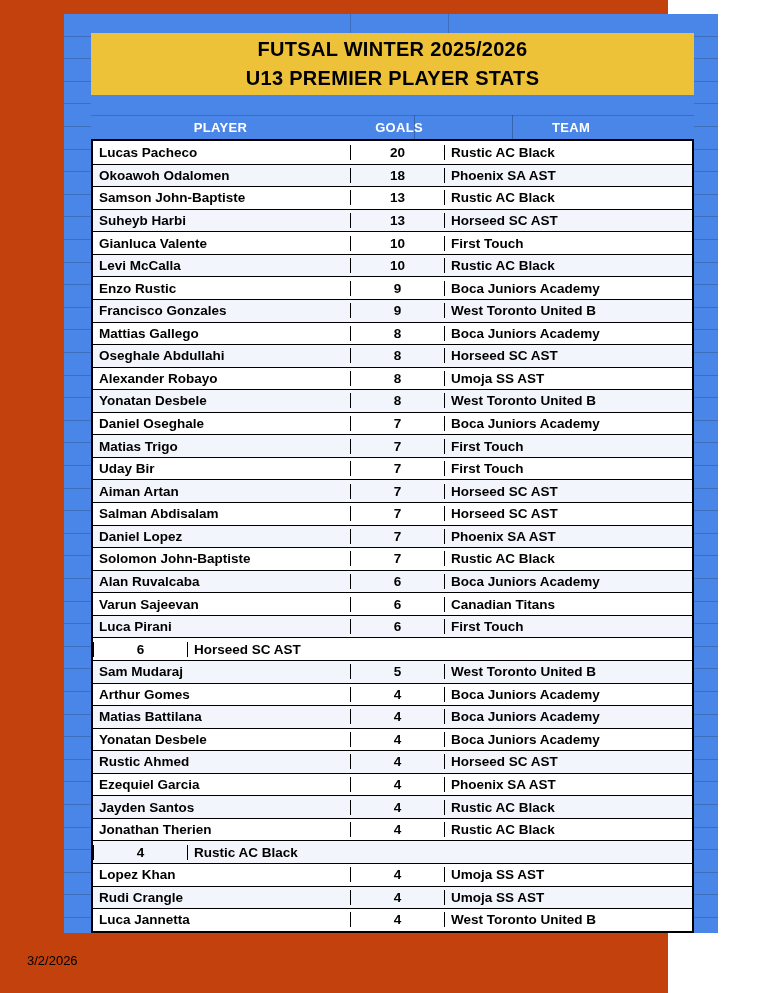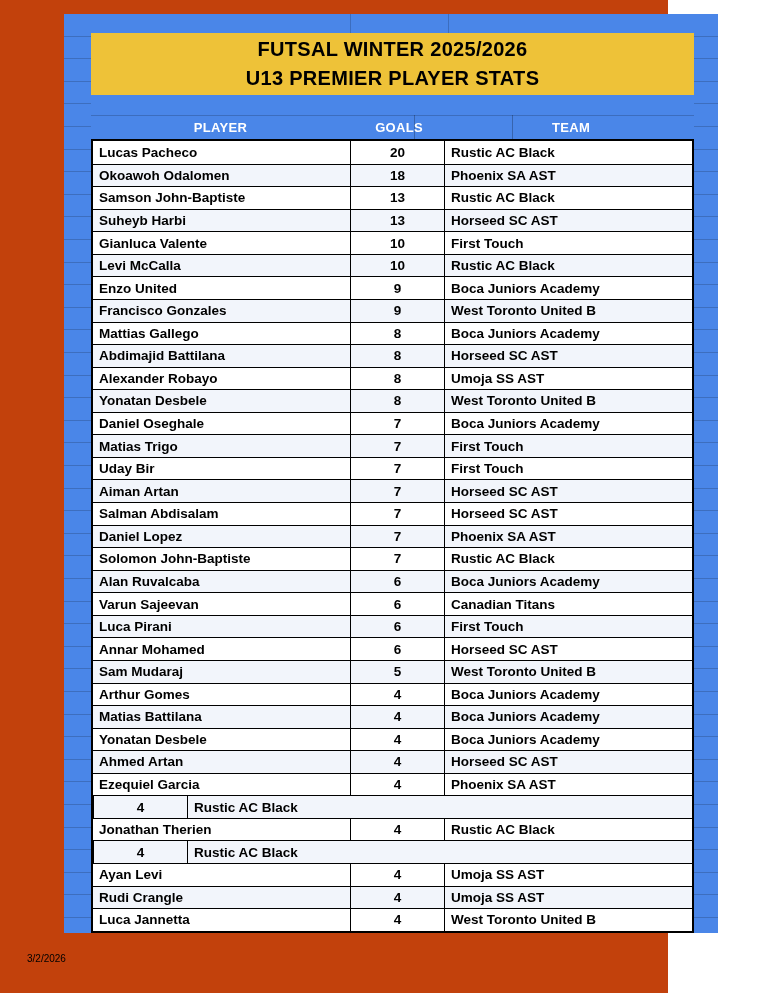--- a/index.html
+++ b/index.html
@@ -33,30 +33,30 @@
   
   .col-headers{position:absolute;left:91px;top:115px;width:603px;height:25px;
     display:flex;color:#fff;font-weight:bold;font-size:13px;letter-spacing:.3px;}
   .col-headers .h{display:flex;align-items:center;justify-content:center;}
   .h-player{width:259px;}
   .h-goals{width:98px;}
   .h-team{flex:1;}
 
   
   .tbl{position:absolute;left:91px;top:139px;width:603px;border:2px solid #000;background:#fff;}
-  .row{display:flex;height:22.57px;background:#fff;}
+  .row{display:flex;height:22.57px;background:#fff;align-items:center;}
   .row + .row{border-top:1.5px solid #000;}
   .row:nth-child(even){background:var(--alt-row);}
   .cell{font-size:13.5px;font-weight:bold;color:#000;display:flex;align-items:center;
     white-space:nowrap;overflow:hidden;}
   .c-name{width:257px;padding-left:6px;}
   .c-goals{width:95px;justify-content:center;border-left:1.5px solid #000;border-right:1.5px solid #000;}
   .c-team{flex:1;padding-left:6px;}
 
-  .date-footer{position:absolute;left:27px;top:953px;font-size:10px;color:#000;}
+  .date-footer{position:absolute;left:27px;top:953px;font-size:13px;color:#000;}
 </style>
 </head>
 <body>
 
 <div class="page">
 
   <div class="frame">
     <div class="side-col left"></div>
     <div class="side-col right"></div>
     <div class="top-vline" style="left:286px"></div>
@@ -108,39 +108,39 @@
     <div class="cell c-team">First Touch</div>
   </div>
 
   <div class="row">
     <div class="cell c-name">Levi McCalla</div>
     <div class="cell c-goals">10</div>
     <div class="cell c-team">Rustic AC Black</div>
   </div>
 
   <div class="row">
-    <div class="cell c-name">Enzo United</div>
+    <div class="cell c-name">Enzo Rustic</div>
     <div class="cell c-goals">9</div>
     <div class="cell c-team">Boca Juniors Academy</div>
   </div>
 
   <div class="row">
     <div class="cell c-name">Francisco Gonzales</div>
     <div class="cell c-goals">9</div>
     <div class="cell c-team">West Toronto United B</div>
   </div>
 
   <div class="row">
     <div class="cell c-name">Mattias Gallego</div>
     <div class="cell c-goals">8</div>
     <div class="cell c-team">Boca Juniors Academy</div>
   </div>
 
   <div class="row">
-    <div class="cell c-name">Abdimajid Battilana</div>
+    <div class="cell c-name">Oseghale Abdullahi</div>
     <div class="cell c-goals">8</div>
     <div class="cell c-team">Horseed SC AST</div>
   </div>
 
   <div class="row">
     <div class="cell c-name">Alexander Robayo</div>
     <div class="cell c-goals">8</div>
     <div class="cell c-team">Umoja SS AST</div>
   </div>
 
@@ -204,21 +204,20 @@
     <div class="cell c-team">Canadian Titans</div>
   </div>
 
   <div class="row">
     <div class="cell c-name">Luca Pirani</div>
     <div class="cell c-goals">6</div>
     <div class="cell c-team">First Touch</div>
   </div>
 
   <div class="row">
-    <div class="cell c-name">Annar Mohamed</div>
     <div class="cell c-goals">6</div>
     <div class="cell c-team">Horseed SC AST</div>
   </div>
 
   <div class="row">
     <div class="cell c-name">Sam Mudaraj</div>
     <div class="cell c-goals">5</div>
     <div class="cell c-team">West Toronto United B</div>
   </div>
 
@@ -234,49 +233,50 @@
     <div class="cell c-team">Boca Juniors Academy</div>
   </div>
 
   <div class="row">
     <div class="cell c-name">Yonatan Desbele</div>
     <div class="cell c-goals">4</div>
     <div class="cell c-team">Boca Juniors Academy</div>
   </div>
 
   <div class="row">
-    <div class="cell c-name">Ahmed Artan</div>
+    <div class="cell c-name">Rustic Ahmed</div>
     <div class="cell c-goals">4</div>
     <div class="cell c-team">Horseed SC AST</div>
   </div>
 
   <div class="row">
     <div class="cell c-name">Ezequiel Garcia</div>
     <div class="cell c-goals">4</div>
     <div class="cell c-team">Phoenix SA AST</div>
   </div>
 
   <div class="row">
+    <div class="cell c-name">Jayden Santos</div>
     <div class="cell c-goals">4</div>
     <div class="cell c-team">Rustic AC Black</div>
   </div>
 
   <div class="row">
     <div class="cell c-name">Jonathan Therien</div>
     <div class="cell c-goals">4</div>
     <div class="cell c-team">Rustic AC Black</div>
   </div>
 
   <div class="row">
     <div class="cell c-goals">4</div>
     <div class="cell c-team">Rustic AC Black</div>
   </div>
 
   <div class="row">
-    <div class="cell c-name">Ayan Levi</div>
+    <div class="cell c-name">Lopez Khan</div>
     <div class="cell c-goals">4</div>
     <div class="cell c-team">Umoja SS AST</div>
   </div>
 
   <div class="row">
     <div class="cell c-name">Rudi Crangle</div>
     <div class="cell c-goals">4</div>
     <div class="cell c-team">Umoja SS AST</div>
   </div>
 

